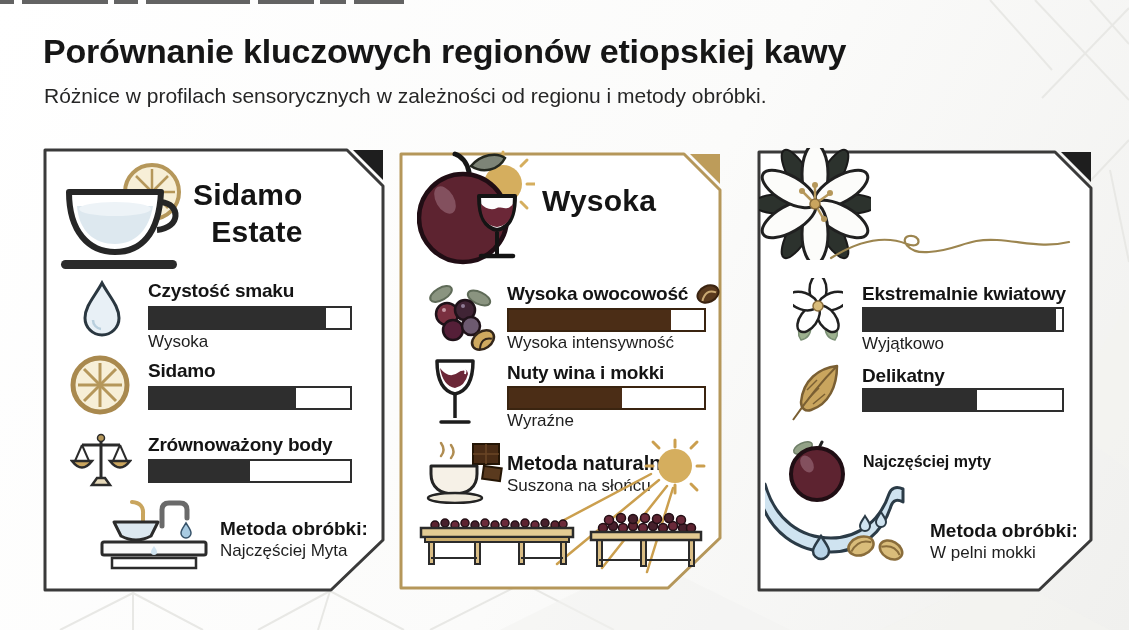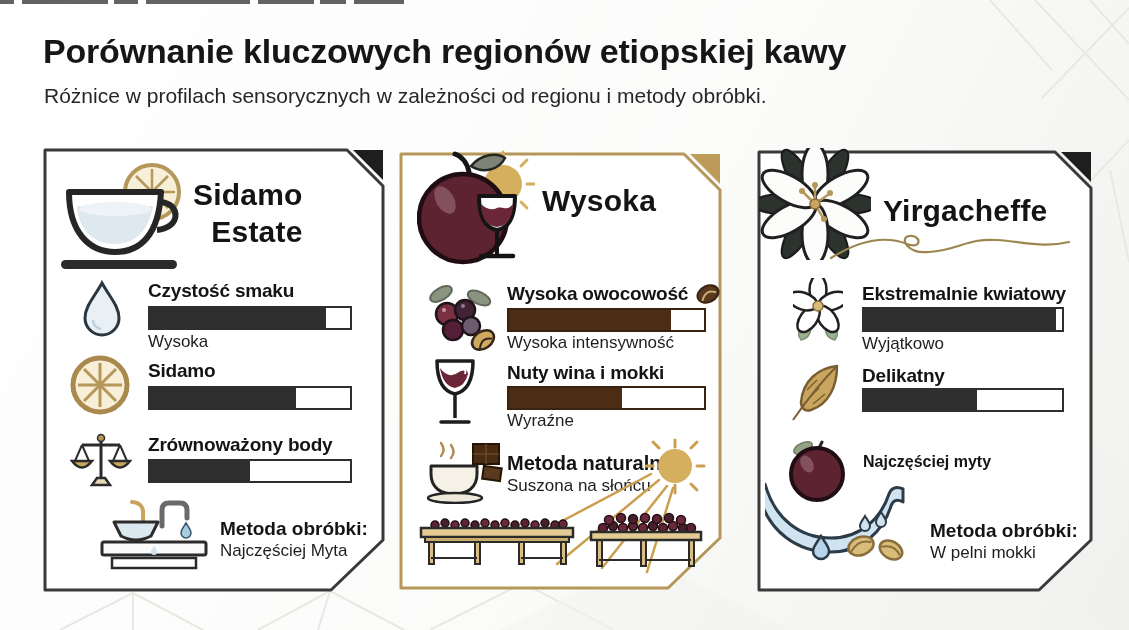--- a/index.html
+++ b/index.html
@@ -384,24 +384,20 @@
             <circle cx="65" cy="71" r="3"></circle>
         </g>
         <circle cx="56" cy="56" r="5" fill="#caa55e" stroke="#8a6d3b" stroke-width="1.5"></circle>
       </svg>
     </span>
     <span class="ic" style="left:72px;top:78px">
       <svg width="242" height="38">
         <path d="M2 30 C34 10 58 8 78 16 C94 22 92 6 80 8 C70 10 78 26 100 24 C130 22 138 10 168 12 C196 14 214 20 240 14" fill="none" stroke="#9c854f" stroke-width="2.2" stroke-linecap="round"></path>
       </svg>
     </span>
-    <div class="card-title" style="left:126px;top:42px">
-      <div>Yirgacheffe</div>
-        <div></div>
-    </div>
 
     <span class="ic" style="left:36px;top:128px">
       <svg width="50" height="70">
         <path d="M10 44 q-8 10 -2 18 q10 -2 10 -14 Z" fill="#9db18f" stroke="#7a8f74" stroke-width="1.5"></path>
         <path d="M40 44 q8 10 2 18 q-10 -2 -10 -14 Z" fill="#9db18f" stroke="#7a8f74" stroke-width="1.5"></path>
         <g fill="#ffffff" stroke="#202020" stroke-width="2.5">
           <ellipse cx="25" cy="12" rx="8.5" ry="15"></ellipse>
           <ellipse cx="25" cy="12" rx="8.5" ry="15" transform="rotate(72 25 28)"></ellipse>
           <ellipse cx="25" cy="12" rx="8.5" ry="15" transform="rotate(144 25 28)"></ellipse>
           <ellipse cx="25" cy="12" rx="8.5" ry="15" transform="rotate(216 25 28)"></ellipse>

